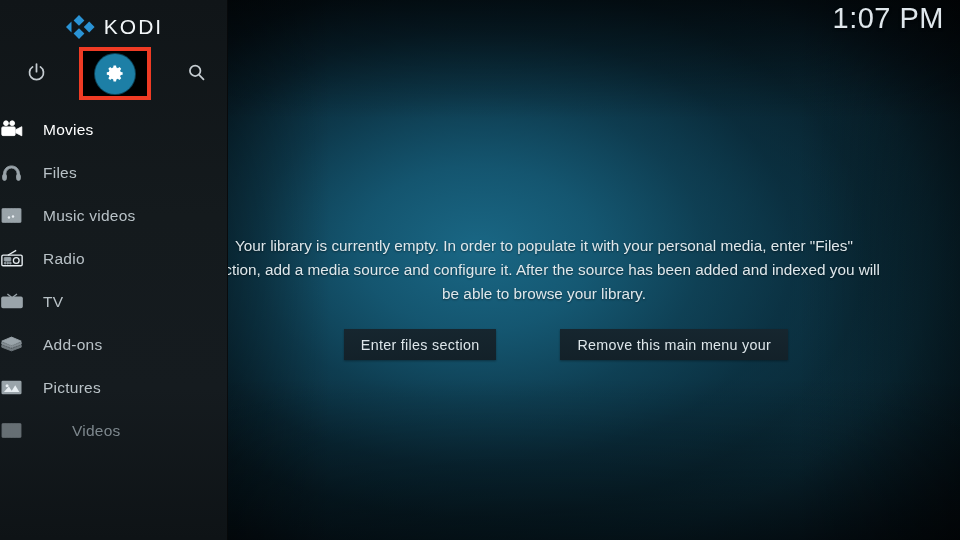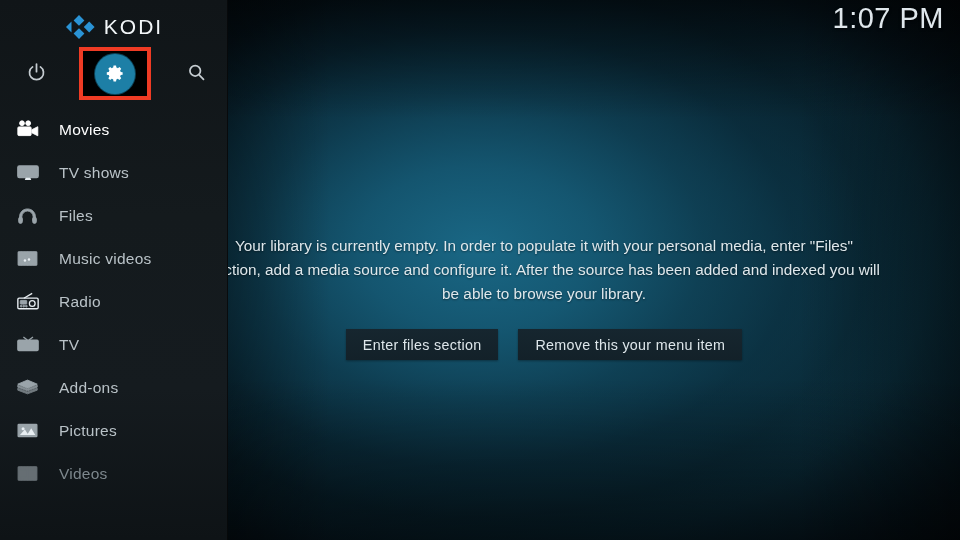--- a/index.html
+++ b/index.html
@@ -121,37 +121,37 @@
   .menu {
     position:absolute;
     left:0; top:108px;
     width:228px;
   }
   .menu-item {
     position:relative;
     height:43px;
     display:flex;
     align-items:center;
-    padding-left:16px;
+    padding-left:0;
   }
   .mi-icon {
     width:34px; height:26px;
     display:flex; align-items:center; justify-content:flex-start;
     flex:0 0 34px;
     margin-right:9px;
   }
   .mi-label {
     font-size:15.5px;
     color:#b9c2c7;
     letter-spacing:0.25px;
     white-space:nowrap;
   }
   .menu-item.sel .mi-label { color:#ffffff; }
   .menu-item.sel .mi-icon svg { fill:#ffffff; stroke:#ffffff; }
-  .menu-item.dim .mi-label { color:#7d878d; }
+  .menu-item.dim .mi-label { color:#7d878d;margin-left:29px; }
   .menu-item.dim .mi-icon svg { opacity:0.62; }
   .mi-icon svg { fill:#9aa4aa; stroke:#9aa4aa; }
 
   
   .clock {
     position:absolute;
     right:16px; top:2px;
     font-size:29px;
     font-weight:300;
     color:#dfe7ec;
@@ -193,20 +193,21 @@
     display:flex;
     align-items:center;
     justify-content:center;
     background:linear-gradient(to bottom, #16262f 0%, #132129 100%);
     color:#dde6ea;
     font-size:14.3px;
     letter-spacing:0.3px;
     border:none;
     font-family:"Liberation Sans", sans-serif;
     box-shadow:0 1px 2px rgba(0,0,0,0.35);
+    margin-left:44px;
   }
 </style>
 </head>
 <body>
 
 <div id="app">
 
   <div class="bg-main"></div>
   <div class="bg-vignette"></div>
 
@@ -274,29 +275,20 @@
           <svg viewBox="0 0 26 20" width="24" height="19" stroke="none">
             <circle cx="6.5" cy="3.2" r="2.6"></circle>
             <circle cx="13.2" cy="3.2" r="2.6"></circle>
             <rect x="2" y="7.2" width="14.4" height="9.4" rx="1.1"></rect>
             <polygon points="17.2,10.2 23.6,7 23.6,16.8 17.2,13.6"></polygon>
           </svg>
         </span>
         <span class="mi-label">Movies</span>
       </div>
 
-      <div class="menu-item">
-        <span class="mi-icon">
-          <svg viewBox="0 0 26 20" width="24" height="19" fill="none" stroke-width="1.5">
-            <rect x="2" y="3" width="22" height="12.5" rx="1.6"></rect>
-            <path d="M9.5 18h7l-1-2.4h-5z" fill="currentColor" stroke="none"></path>
-          </svg>
-        </span>
-        <span class="mi-label">TV shows</span>
-      </div>
 
       <div class="menu-item">
         <span class="mi-icon">
           <svg viewBox="0 0 26 20" width="23" height="18" stroke="none">
             <path d="M13 2C7.8 2 4 6 4 11v4.4h2.6V11c0-3.6 2.9-6.6 6.4-6.6s6.4 3 6.4 6.6v4.4H22V11c0-5-3.8-9-9-9z"></path>
             <rect x="3" y="11.2" width="4.2" height="7.2" rx="2.1"></rect>
             <rect x="18.8" y="11.2" width="4.2" height="7.2" rx="2.1"></rect>
           </svg>
         </span>
         <span class="mi-label">Files</span>
@@ -398,17 +390,17 @@
         <span class="mi-label">Videos</span>
       </div>
 
     </div>
   </div>
 
   <div class="center">
     <div class="empty-msg">Your library is currently empty. In order to populate it with your personal media, enter "Files" section, add a media source and configure it. After the source has been added and indexed you will be able to browse your library.</div>
     <div class="btn-row">
       <button class="btn">Enter files section</button>
-      <button class="btn">Remove this your menu item</button>
+      <button class="btn">Remove this main menu your</button>
     </div>
   </div>
 
 </div>
 
 </body></html>

